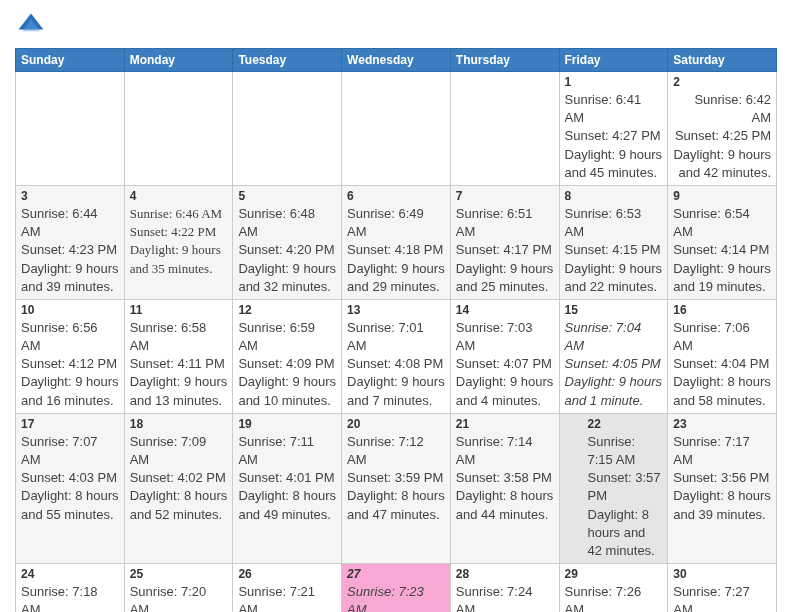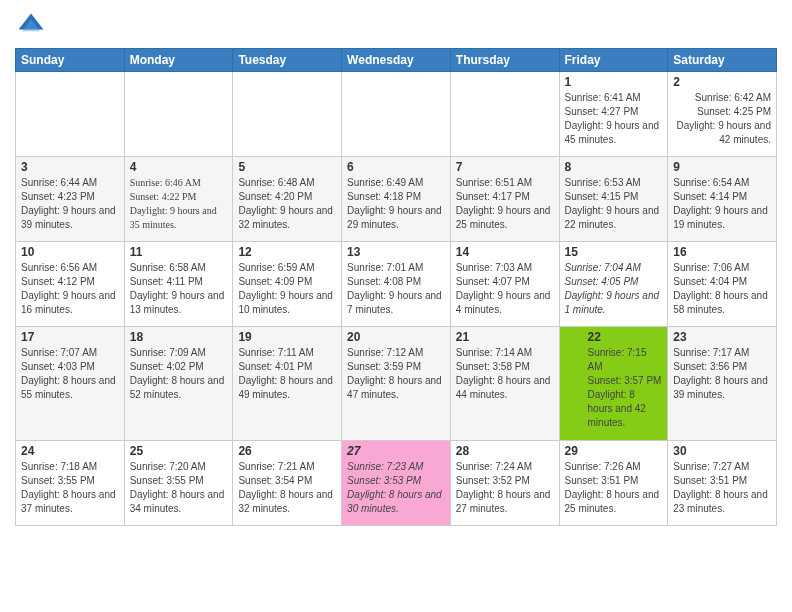--- a/index.html
+++ b/index.html
@@ -88,21 +88,21 @@
       background: #f5f5f5;
     }
     .day-num {
       font-size: 12px;
       font-weight: bold;
       color: #333;
       display: block;
       margin-bottom: 2px;
     }
     .day-info {
-      font-size: 10px;
+      font-size: 13px;
       color: #444;
       line-height: 1.4;
     }
     .empty-cell {
       background: #fff !important;
     }
   </style>
 </head>
 <body>
 
@@ -268,21 +268,21 @@
             <div class="day-info" style="white-space: pre-line;">Sunrise: 7:12 AM
 Sunset: 3:59 PM
 Daylight: 8 hours and 47 minutes.</div>
           </td>
           <td style="background: rgb(245, 245, 245);">
             <span class="day-num">21</span>
             <div class="day-info" style="white-space: pre-line;">Sunrise: 7:14 AM
 Sunset: 3:58 PM
 Daylight: 8 hours and 44 minutes.</div>
           </td>
-          <td style="background: #84cc16; padding-left: 28px;">
+          <td style="background: #e5e5e5; padding-left: 28px;">
             <span class="day-num">22</span>
             <div class="day-info" style="white-space: pre-line;">Sunrise: 7:15 AM
 Sunset: 3:57 PM
 Daylight: 8 hours and 42 minutes.</div>
           </td>
           <td style="background: rgb(245, 245, 245);">
             <span class="day-num">23</span>
             <div class="day-info" style="white-space: pre-line;">Sunrise: 7:17 AM
 Sunset: 3:56 PM
 Daylight: 8 hours and 39 minutes.</div>

